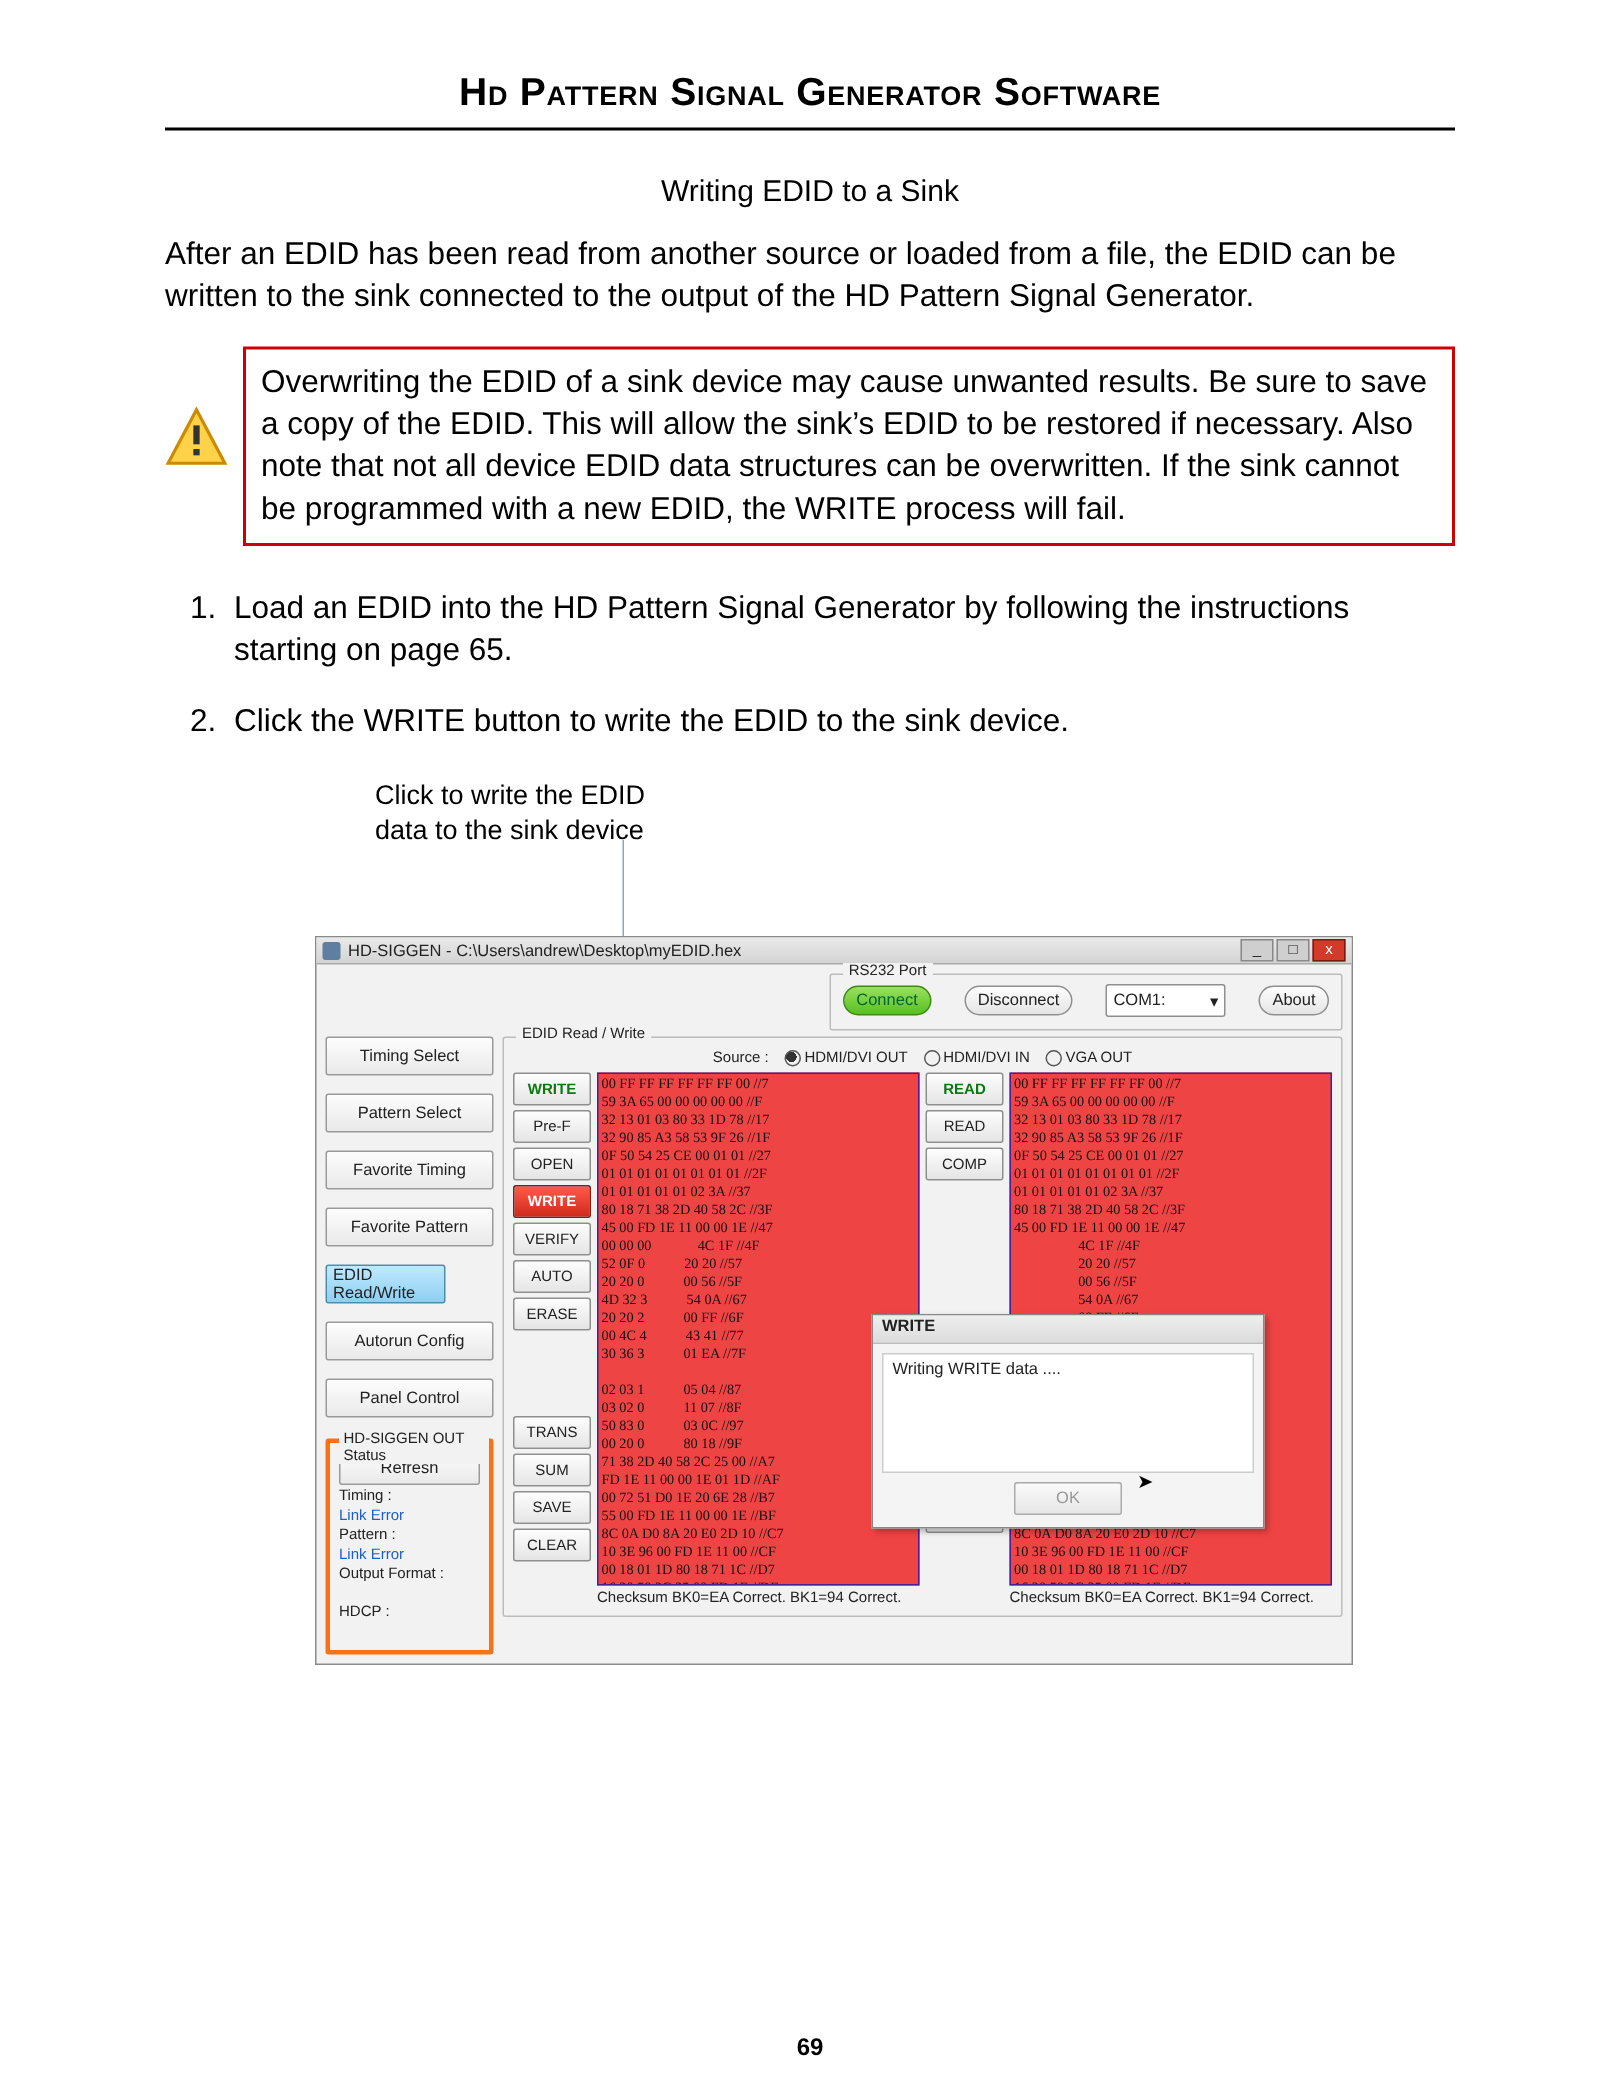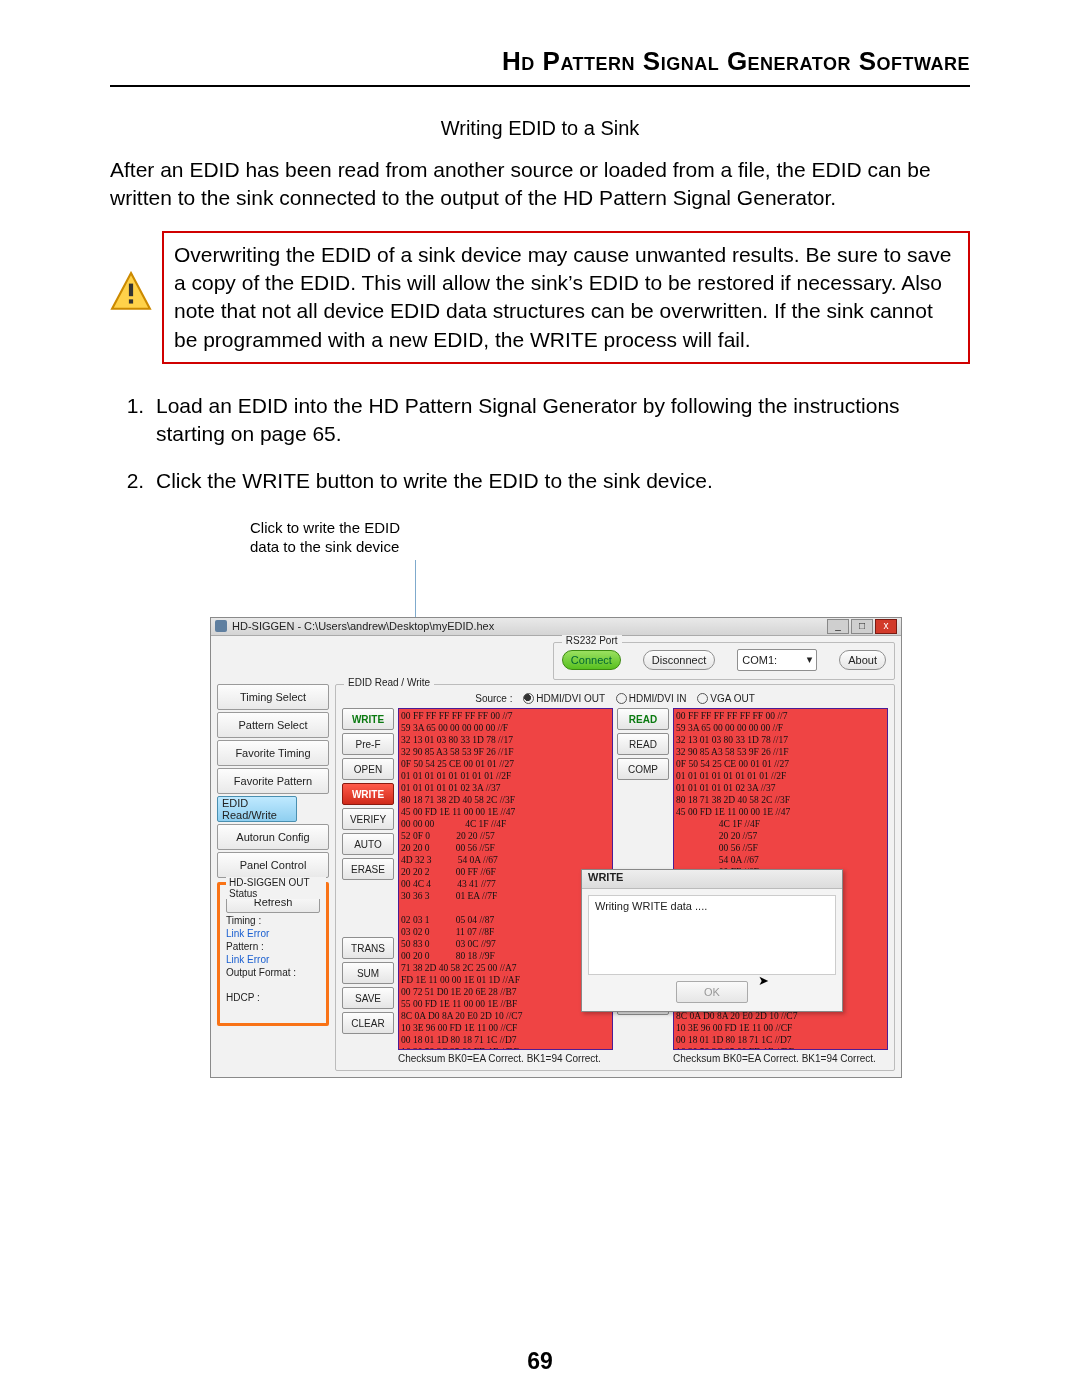--- a/index.html
+++ b/index.html
@@ -1,46 +1,46 @@
 <!DOCTYPE html>
 <html><head>
 <meta charset="utf-8">
 <style>
   html,body{margin:0;padding:0;background:#fff;font-family:Arial,Helvetica,sans-serif;color:#000}
   .page{width:1080px;height:1397px;margin:0 auto;position:relative;box-sizing:border-box;padding:40px 110px 0 110px}
-  .doc-title{font-size:26px;font-weight:bold;font-variant:small-caps;letter-spacing:.5px;text-align:right;padding:6px 0}
+  .doc-title{font-size:26px;font-weight:bold;font-variant:small-caps;letter-spacing:.5px;text-align:center;padding:6px 0}
   .rule{border-top:2px solid #000;margin:2px 0 30px 0}
   .section-h{font-weight:normal;font-size:20px;text-align:center;margin:2px 0 16px 0}
   .body-text{font-size:21px;line-height:1.35;margin:0 0 14px 0}
   .warn-row{display:flex;align-items:flex-start;margin:18px 0 28px 0}
   .warn-icon{width:42px;height:42px;margin-top:40px;margin-right:10px;flex:none}
   .warn-box{border:2px solid #d00000;padding:8px 10px;font-size:21px;line-height:1.35}
   ol.steps{font-size:21px;line-height:1.35;padding-left:40px;margin:0 0 24px 0}
   ol.steps li{margin-bottom:18px;padding-left:6px}
-  .callout{font-size:15px;line-height:1.25;margin-left:140px;margin-bottom:12px}
+  .callout{font-size:18px;line-height:1.25;margin-left:140px;margin-bottom:12px}
   .leader{position:absolute;width:1px;background:#7faacc}
-  .page-num{position:absolute;bottom:22px;left:0;right:0;text-align:center;font-size:23px;font-weight:bold}
+  .page-num{position:absolute;bottom:22px;left:0;right:0;text-align:center;font-size:16px;font-weight:bold}
 
   
   .app{position:relative;width:690px;margin:60px 0 0 100px;border:1px solid #8a8a8a;background:#f2f2f2;font-family:Tahoma,Arial,sans-serif;font-size:11px;color:#222}
   .titlebar{height:17px;background:linear-gradient(#e9e9e9,#d4d4d4);display:flex;align-items:center;padding:0 4px;border-bottom:1px solid #aaa}
   .titlebar .ico{width:12px;height:12px;background:#5f7fa0;border-radius:2px;margin-right:5px;flex:none}
   .titlebar .ttl{flex:1;font-size:11px;color:#222;white-space:nowrap;overflow:hidden}
   .winbtns{display:flex;gap:2px}
   .winbtn{width:20px;height:13px;display:flex;align-items:center;justify-content:center;font-size:10px;line-height:1}
   .winbtn.min,.winbtn.max{background:#cfcfcf;border:1px solid #888}
   .winbtn.close{background:#d23a2a;color:#fff;border:1px solid #7a1a12}
   .topbar{padding:6px 6px 0 6px;display:flex;justify-content:flex-end;align-items:flex-start}
   .rsbox{border:1px solid #bcbcbc;padding:6px 8px 8px 8px;border-radius:2px;position:relative;display:flex;gap:22px;align-items:center}
   .rsbox .lgd{position:absolute;top:-8px;left:8px;background:#f2f2f2;padding:0 4px;font-size:10px}
   .btn{border:1px solid #8f8f8f;background:linear-gradient(#fdfdfd,#e5e5e5);height:20px;padding:0 8px;display:inline-flex;align-items:center;justify-content:center;border-radius:10px;font-size:11px;text-align:center;box-sizing:border-box}
   .btn.green{background:linear-gradient(#9ae060,#58c020);border-color:#3c8a10;color:#063}
   .sel{border:1px solid #8f8f8f;background:#fff;height:20px;width:70px;display:flex;align-items:center;justify-content:space-between;padding:0 4px;border-radius:2px}
   .content{display:flex;gap:6px;padding:4px 6px 6px 6px;align-items:flex-start}
-  .sidepanel{width:112px;display:flex;flex-direction:column;gap:2px}
+  .sidepanel{width:112px;display:flex;flex-direction:column;gap:12px}
   .navbtn{border:1px solid #9a9a9a;background:linear-gradient(#fdfdfd,#e9e9e9);height:24px;display:flex;align-items:center;justify-content:center;font-size:11px;border-radius:2px}
   .navbtn.sel{background:linear-gradient(#bfe9ff,#8fcff0);border-color:#4a8fb0}
   .statbox{border:3px solid #f97316;border-radius:2px;padding:6px 6px 6px 6px;position:relative;margin-top:2px}
   .statbox .lgd{position:absolute;top:-8px;left:6px;background:#f2f2f2;padding:0 3px;font-size:10px}
   .statbox .line{font-size:10px;margin:2px 0}
   .linkerr{color:#1a5fd0}
   .main{flex:1;border:1px solid #bcbcbc;border-radius:2px;position:relative;padding:8px 6px 6px 6px}
   .main .lgd{position:absolute;top:-8px;left:8px;background:#f2f2f2;padding:0 4px;font-size:10px}
   .srcrow{font-size:10px;text-align:center;margin-bottom:4px}
   .srcrow .r{display:inline-block;width:9px;height:9px;border:1px solid #555;border-radius:50%;margin:0 2px 0 8px;vertical-align:middle}

